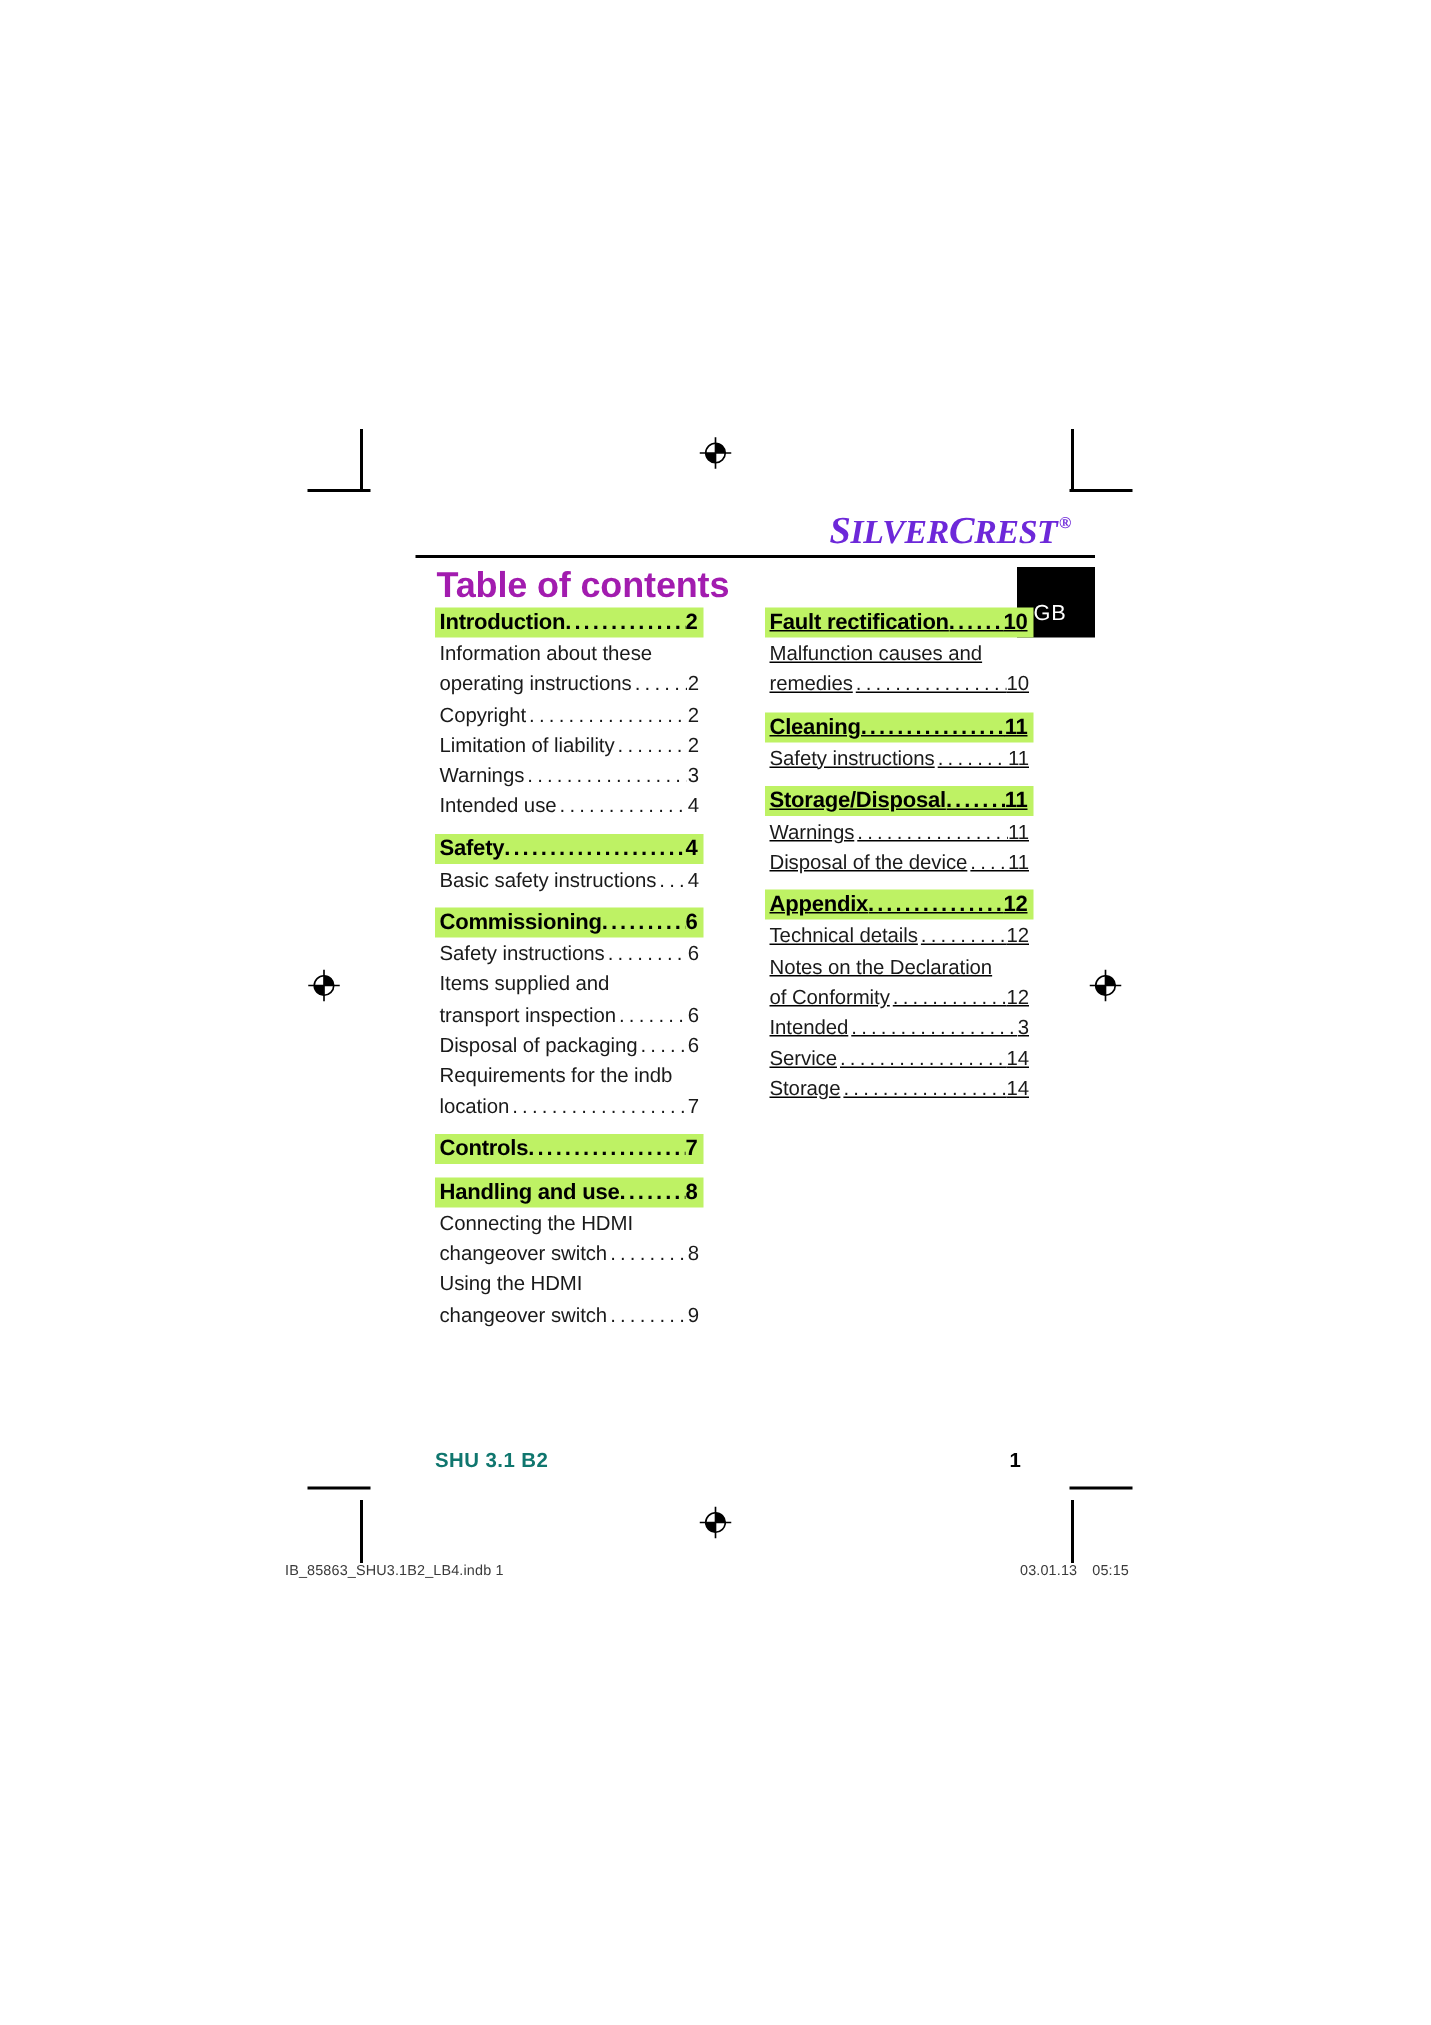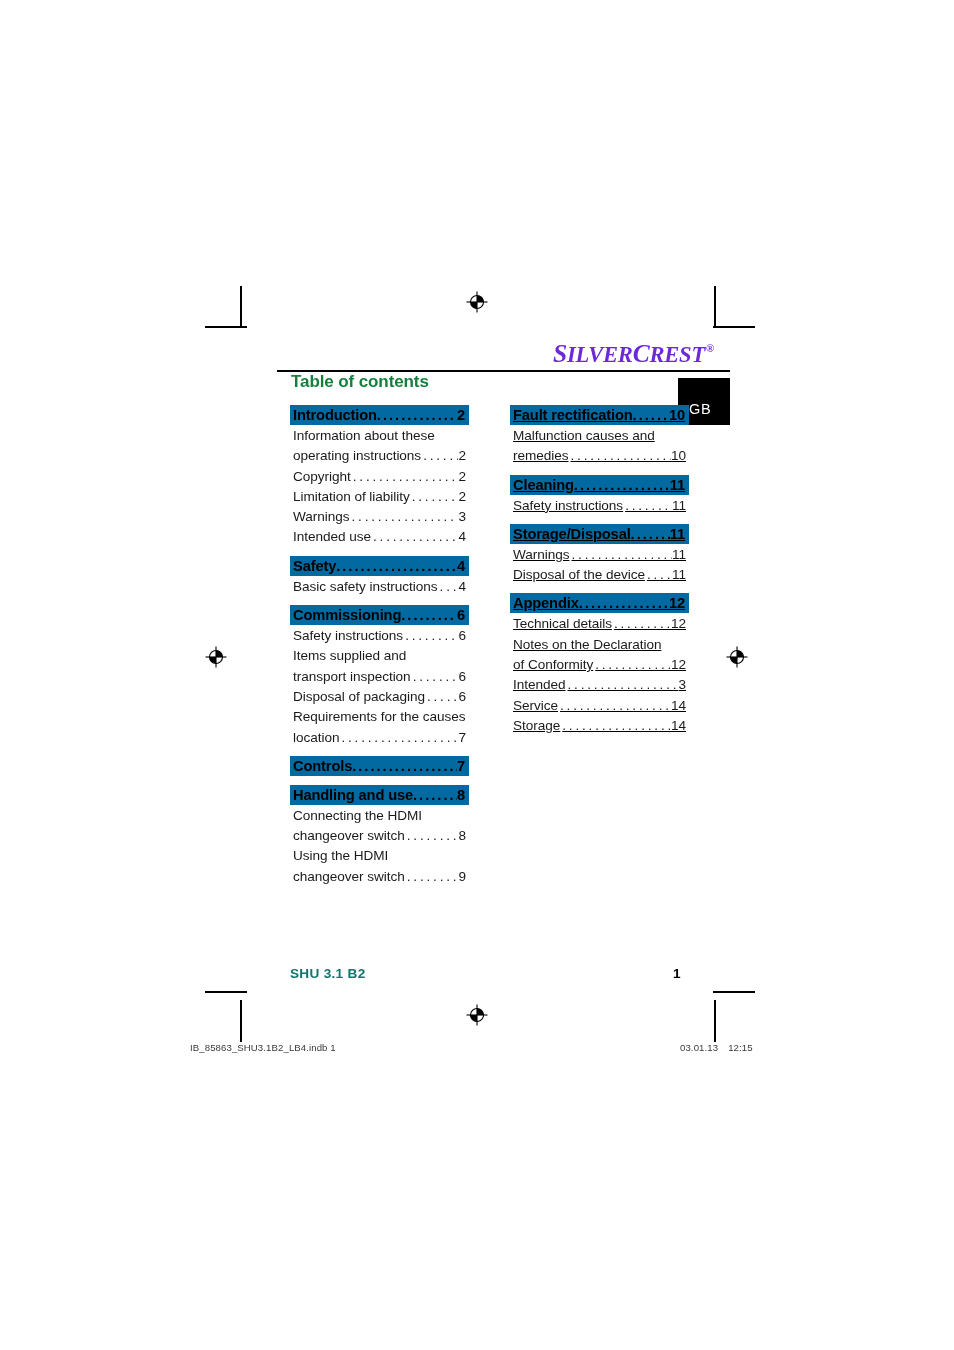--- a/index.html
+++ b/index.html
@@ -84,39 +84,39 @@
     position: absolute;
     left: 11px;
     top: 23px;
   }
 
   
   #toc-title {
     position: absolute;
     left: 50px;
     top: 59px;
-    font-size: 17px;
-    font-weight: bold;
-    color: #15803d;
+    font-size: 24px;
+    font-weight: bold;
+    color: #a21caf;
     letter-spacing: -0.1px;
   }
 
   
   .toc-col {
     position: absolute;
     top: 103px;
     width: 179px;
   }
   #toc-col-left  { left: 49px; }
   #toc-col-right { left: 269px; text-decoration: underline; }
 
   .toc-section { margin-bottom: 0px; }
 
   .toc-head {
-    background: #0369a1;
+    background: #bef264;
     font-weight: bold;
     font-size: 14.7px;
     color: #000;
     height: 20px;
     line-height: 20px;
     padding: 0 4px 0 3px;
     box-sizing: border-box;
     display: flex;
     align-items: center;
     white-space: nowrap;
@@ -353,21 +353,21 @@
           </div>
         </div>
         <div class="toc-entry">
           <div class="row">
             <span class="lbl">Disposal of packaging</span>
             <span class="dots">........................................</span>
             <span class="pg">6</span>
           </div>
         </div>
         <div class="toc-entry">
-          <div class="wrapline">Requirements for the causes</div>
+          <div class="wrapline">Requirements for the indb</div>
           <div class="row">
             <span class="lbl">location</span>
             <span class="dots">........................................</span>
             <span class="pg">7</span>
           </div>
         </div>
         <div class="sec-gap"></div>
       </div>
       <div class="toc-section">
         <div class="toc-head">
@@ -500,14 +500,14 @@
       </div>
     </div>
 
   <div id="footer-model">SHU 3.1 B2</div>
   <div id="footer-pageno">1</div>
 
 </div>
 
 <div id="imposition-file">IB_85863_SHU3.1B2_LB4.indb   1</div>
 <div id="imposition-date">
-  <span>03.01.13</span><span class="tm">12:15</span>
+  <span>03.01.13</span><span class="tm">05:15</span>
 </div>
 
 </body></html>

